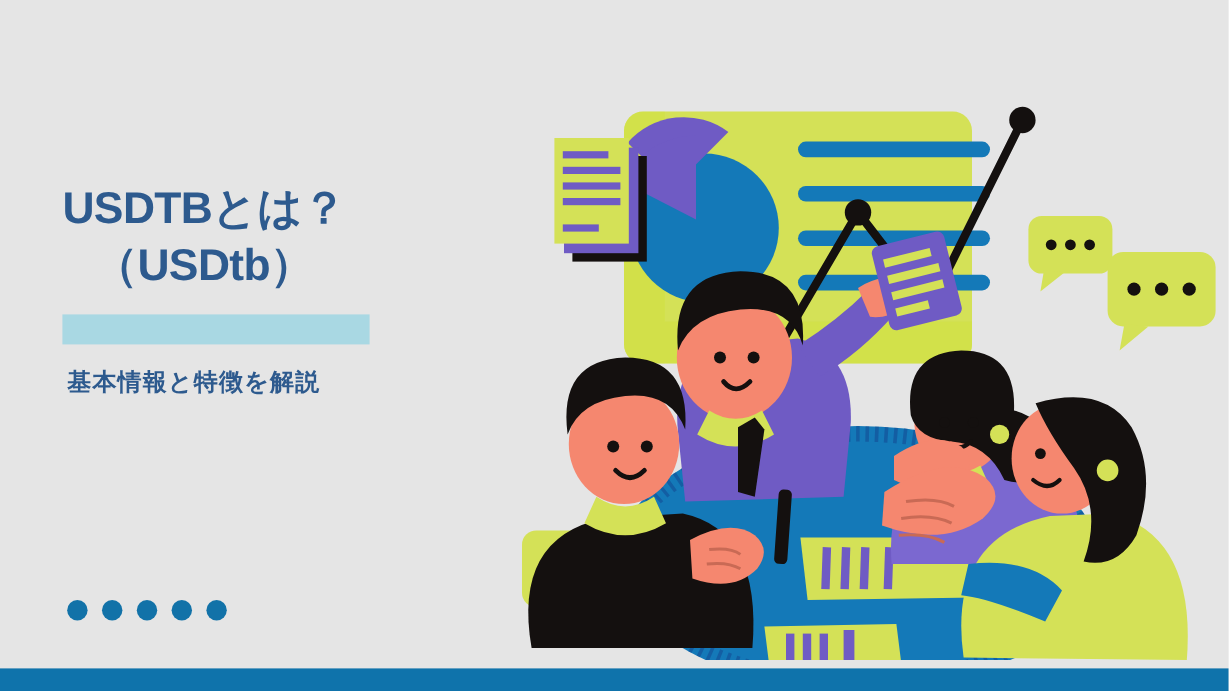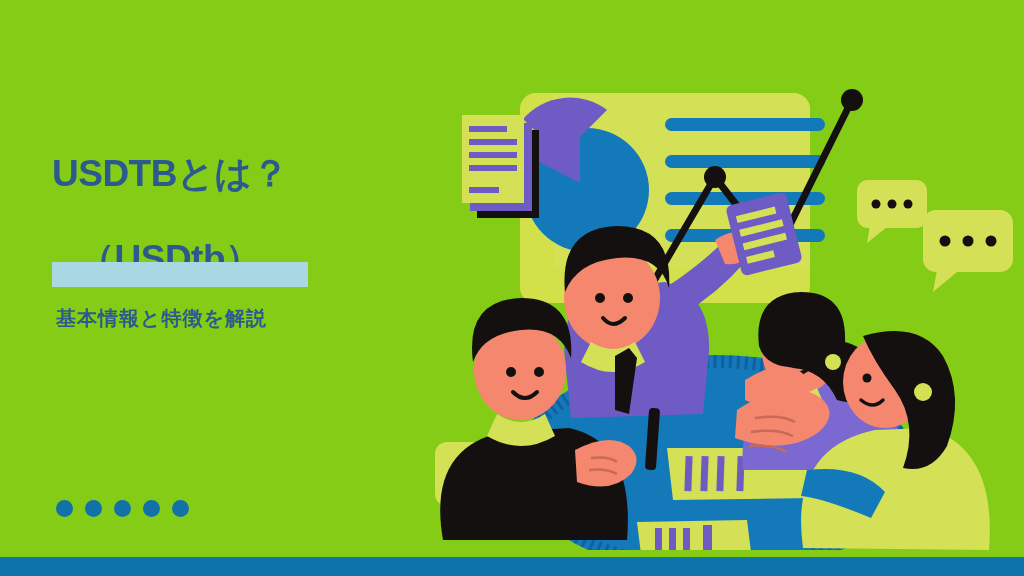--- a/index.html
+++ b/index.html
@@ -1,26 +1,26 @@
 <!DOCTYPE html>
 <html><head>
 <meta charset="utf-8">
 <style>
   html,body{margin:0;padding:0;background:#fff;}
   body{width:1024px;height:576px;overflow:hidden;
        font-family:"Liberation Sans","DejaVu Sans",sans-serif;}
-  .slide{position:relative;width:1024px;height:576px;background:#84cc16;overflow:hidden;}
+  .slide{position:relative;width:1024px;height:576px;background:#e5e5e5;overflow:hidden;}
 
   
   .text-block{position:absolute;left:52px;top:150px;width:380px;}
   .title{
     font-size:37px;font-weight:700;color:#2d5a8e;line-height:1.28;
     letter-spacing:-0.5px;margin:0;white-space:pre-line;
   }
-  .title .line2{display:block;padding-left:26px;margin-top:38px;}
+  .title .line2{display:block;padding-left:26px;}
   .divider{
     position:absolute;left:52px;top:262px;width:256px;height:25px;
     background:#a9d8e3;
   }
   .subtitle{
     position:absolute;left:56px;top:305px;
     font-size:20px;font-weight:700;color:#2d5a8e;letter-spacing:1px;margin:0;
   }
   .dots{position:absolute;left:56px;top:500px;display:flex;gap:12px;}
   .dots span{width:17px;height:17px;border-radius:50%;background:#1272a8;display:block;}

